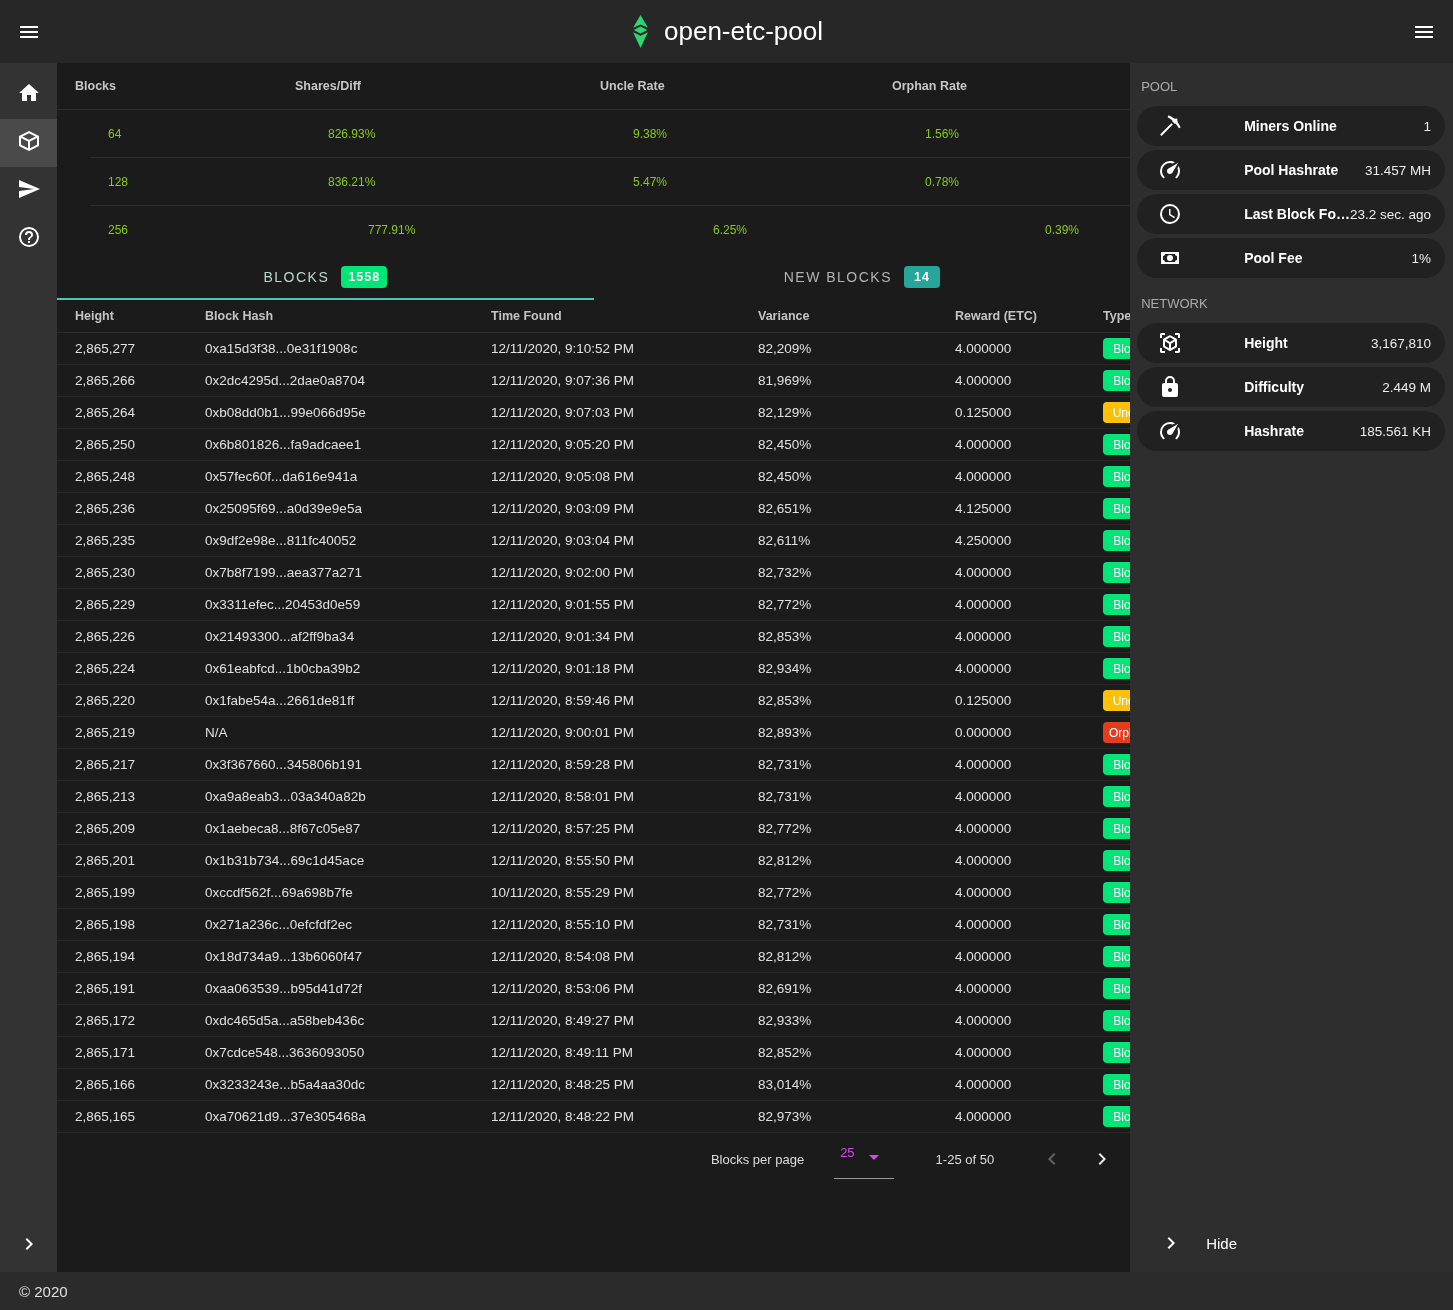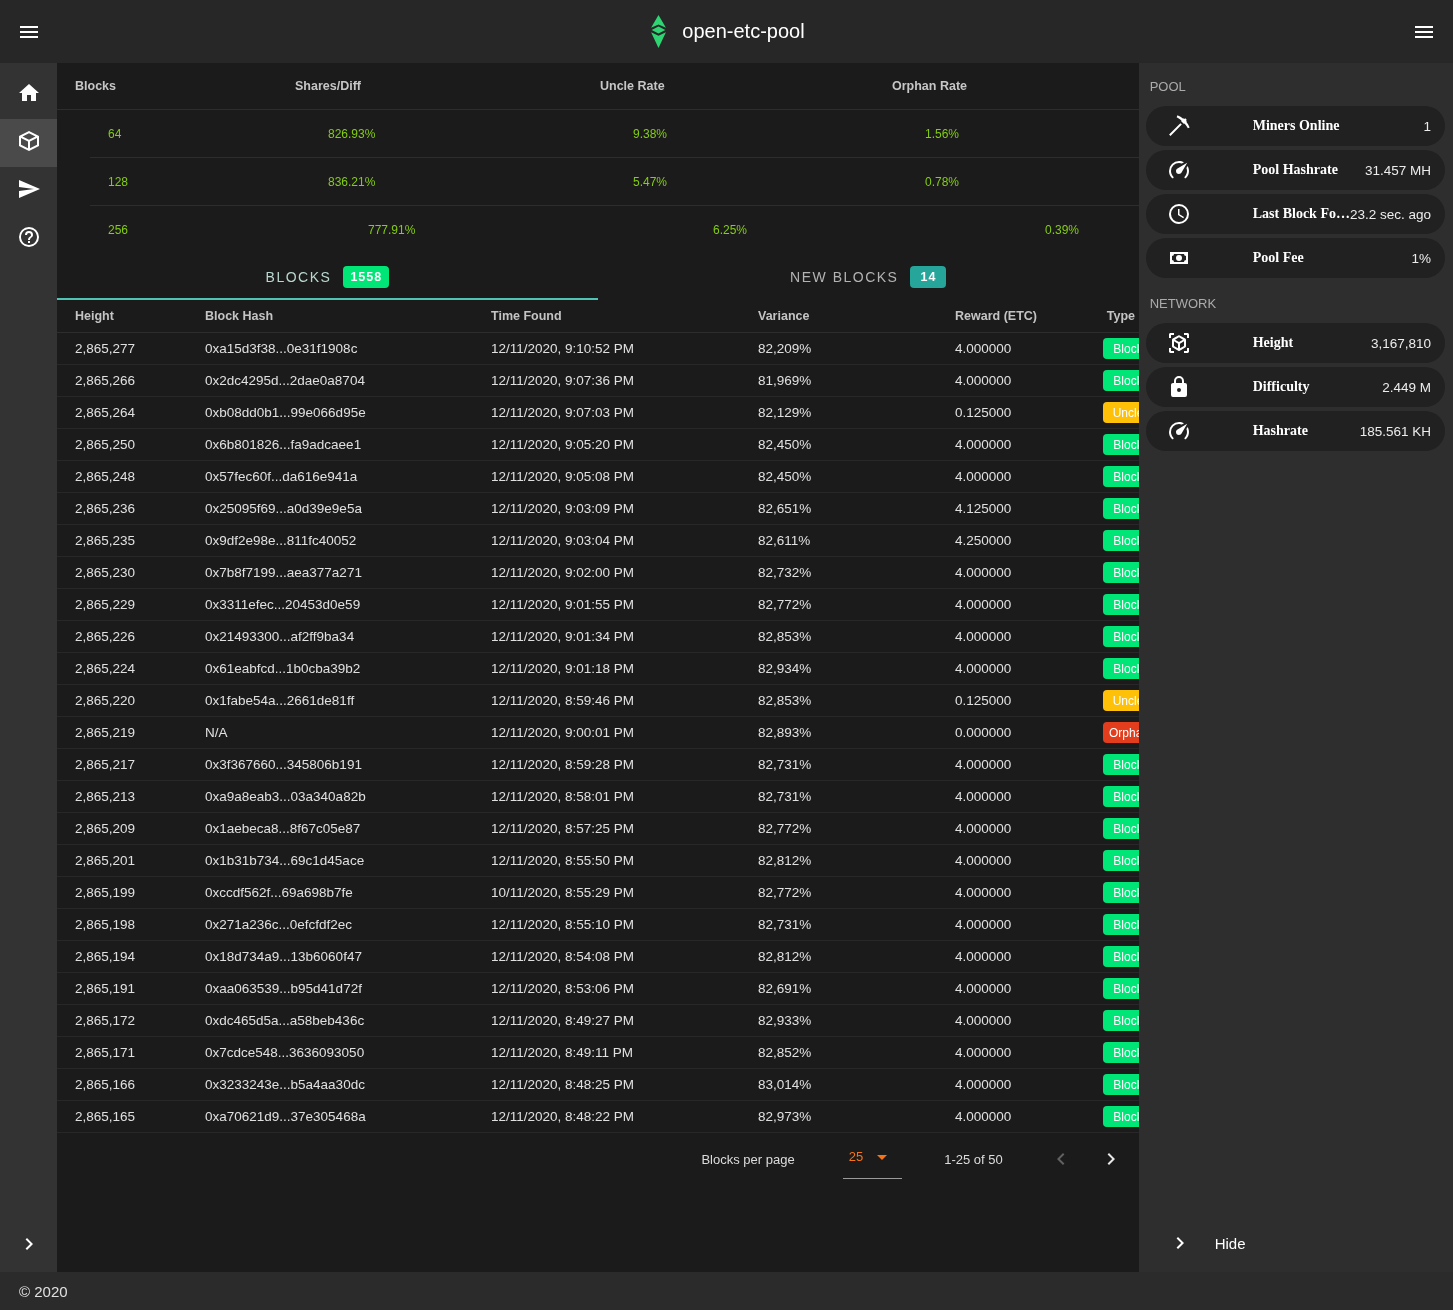--- a/index.html
+++ b/index.html
@@ -4,21 +4,21 @@
 <style>
   * { box-sizing: border-box; }
   html,body { margin:0; padding:0; background:#141414; }
   body { font-family:"Liberation Sans","DejaVu Sans",sans-serif; -webkit-font-smoothing:antialiased; }
   .app { width:1453px; height:1310px; display:flex; flex-direction:column; background:#1b1b1b; overflow:hidden; }
 
   
   .topbar { flex:0 0 63px; background:#272727; display:flex; align-items:center; }
   .icon-btn { width:58px; height:63px; display:flex; align-items:center; justify-content:center; color:#fff; cursor:pointer; }
   .icon-btn svg { width:26px; height:26px; }
-  .brand { flex:1; display:flex; align-items:center; justify-content:center; gap:13px; color:#fff; font-size:20px; }
+  .brand { flex:1; display:flex; align-items:center; justify-content:center; gap:13px; color:#fff; font-size:26px; }
   .brand svg { width:21px; height:33px; }
 
   
   .body { flex:1; display:flex; min-height:0; }
   .rail { flex:0 0 57px; background:#333333; display:flex; flex-direction:column; padding-top:8px; position:relative; }
   .rail-item { height:48px; display:flex; align-items:center; justify-content:center; color:#fff; cursor:pointer; }
   .rail-item.active { background:#4a4a4a; }
   .rail-item svg { width:24px; height:24px; }
   .rail-expand { position:absolute; bottom:16px; left:0; width:57px; display:flex; justify-content:center; color:#fff; cursor:pointer; }
   .rail-expand svg { width:22px; height:22px; }
@@ -46,35 +46,35 @@
   .trow { height:32px; color:#e0e0e0; font-size:13.5px; border-bottom:1px solid #282828; }
   .c-reward { }
   .c-type { display:flex; align-items:center; justify-content:center; padding-left:60px; }
   .th-type { text-align:center; padding-left:60px; }
   .badge { min-width:50px; height:21px; padding:0 6px; border-radius:4px; display:flex; align-items:center; justify-content:center;
            color:#fff; font-size:12px; }
 
   
   .pagination { height:52px; display:flex; align-items:center; justify-content:flex-end; color:#dcdcdc; font-size:13px; padding-right:16px; }
   .pp-label { margin-right:30px; }
-  .pp-select { display:flex; align-items:center; gap:7px; border-bottom:1px solid #9a9a9a; padding:5px 8px 9px 6px; margin-right:42px; cursor:pointer; color:#f97316;margin-left:18px; }
+  .pp-select { display:flex; align-items:flex-start; gap:7px; border-bottom:1px solid #9a9a9a; padding:5px 8px 9px 6px; margin-right:42px; cursor:pointer; color:#d946ef; }
   .pp-select svg { width:18px; height:18px; }
   .pp-range { margin-right:46px; }
   .pg-btn { width:24px; height:24px; display:flex; align-items:center; justify-content:center; cursor:pointer; }
   .pg-btn svg { width:24px; height:24px; }
   .pg-prev { color:#616161; margin-right:26px; }
   .pg-next { color:#e8e8e8; }
 
   
   .sidebar { flex:0 0 257px; background:#2e2e2e; display:flex; flex-direction:column; }
   .side-title { color:#ababab; font-size:13px; padding:16px 12px 10px 11px; }
   .pill { height:40px; flex:0 0 40px; margin:2px 8px 2px 7px; border-radius:20px; background:#212121;
           display:flex; align-items:center; padding:0 14px 0 21px; }
   .pill svg { width:24px; height:24px; color:#fff; margin-right:31px; flex:0 0 24px; }
-  .pill-label { color:#fff; font-size:14px; font-weight:bold; white-space:nowrap;font-family:Liberation Serif, serif; }
+  .pill-label { color:#fff; font-size:14px; font-weight:bold; white-space:nowrap; }
   .pill-value { margin-left:auto; color:#ececec; font-size:13.5px; white-space:nowrap; }
   .hide-row { margin-top:auto; height:58px; display:flex; align-items:center; padding-left:29px; gap:23px; color:#fff; font-size:15px; cursor:pointer; }
   .hide-row svg { width:20px; height:20px; }
 
   
   .footer { flex:0 0 38px; background:#2b2b2b; display:flex; align-items:center; padding-left:19px; color:#e0e0e0; font-size:15px; }
 </style>
 </head>
 <body>
 

